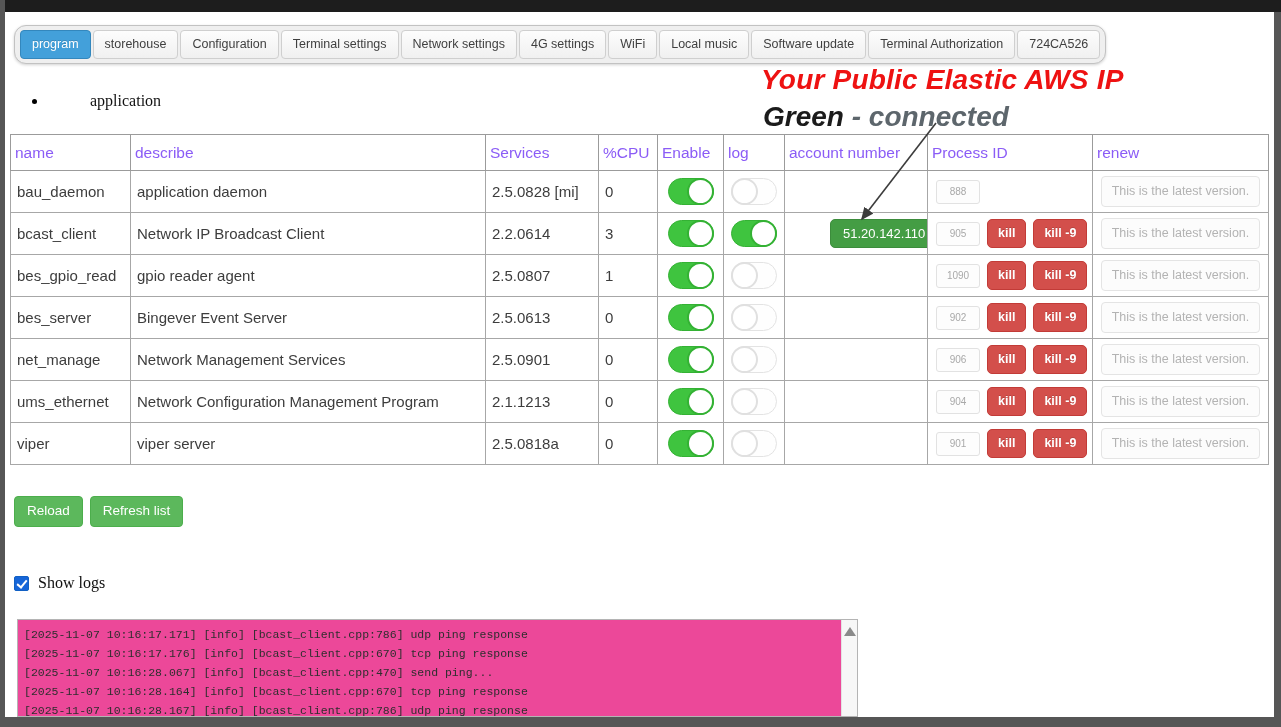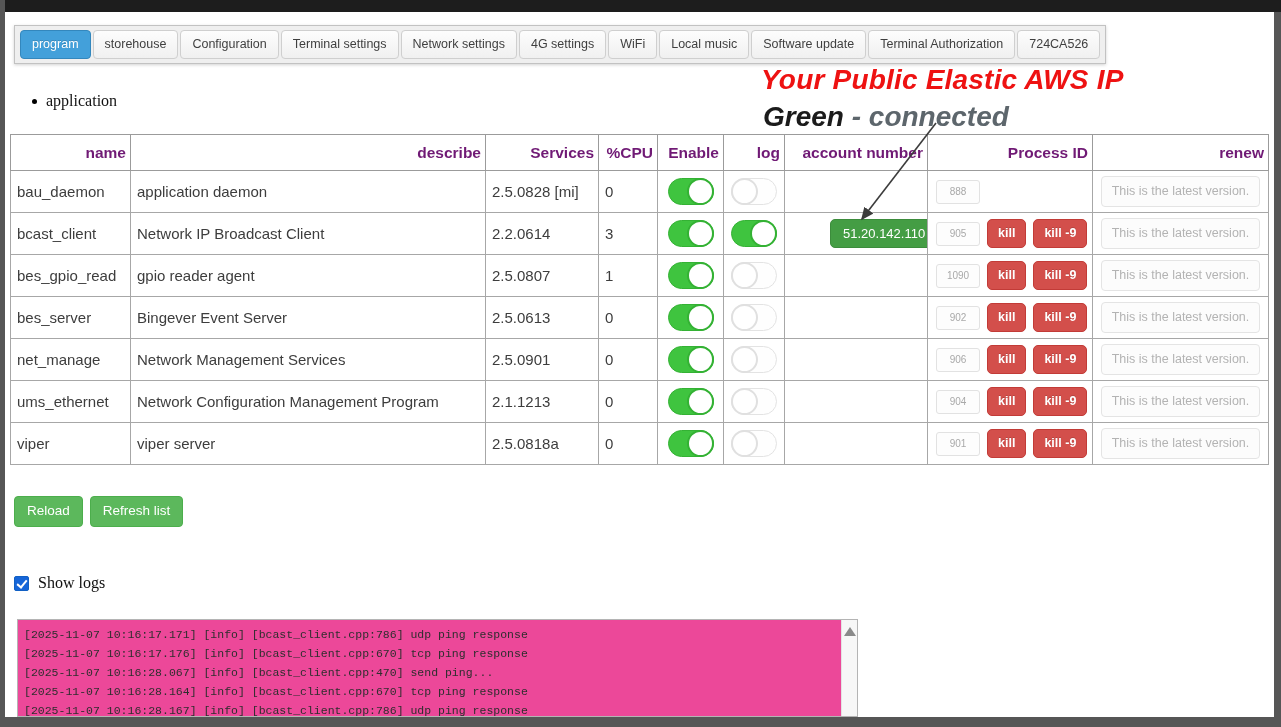--- a/index.html
+++ b/index.html
@@ -9,39 +9,39 @@
     background: #565656; overflow: hidden;
     font-family: "Liberation Sans", sans-serif;
   }
   .top-strip { position: absolute; left: 5px; top: 0; width: 1276px; height: 12px; background: #1d1d1d; z-index: 6; }
   .inner { position: absolute; left: 5px; top: 12px; width: 1269px; height: 705px; background: #fff; overflow: hidden; }
 
   
   .tabbar {
     position: absolute; left: 9px; top: 13px;
     display: inline-flex; align-items: center; gap: 2px;
-    background: #efefef; border: 1px solid #c2c2c2; border-radius: 0;
+    background: #efefef; border: 1px solid #c2c2c2; border-radius: 12px;
     padding: 4px 5px; box-shadow: 0 1px 3px rgba(0,0,0,.18);
   }
   .tab {
     font-family: "Liberation Sans", sans-serif;
     font-size: 12.5px; color: #3f3f3f; line-height: 1;
     background: linear-gradient(#fdfdfd, #f0f0f0);
     border: 1px solid #cfcfcf; border-radius: 4px;
     padding: 7px 11px; cursor: pointer; white-space: nowrap;
   }
   .tab.active {
     background: #43a0da; border-color: #3387bd; color: #fff;
     text-shadow: 0 -1px 0 rgba(0,0,0,.15);
   }
 
   
   .bullet-row { position: absolute; left: 27px; top: 80px; display: flex; align-items: center; gap: 9px; }
   .bullet { width: 5px; height: 5px; border-radius: 50%; background: #000; }
-  .bullet-label { font-family: "Liberation Serif", serif; font-size: 16px; color: #111; }
+  .bullet-label { font-family: "Liberation Serif", serif; font-size: 16px; color: #111; margin-left: 44px; }
 
   
   .ann1 {
     position: absolute; left: 756px; top: 52px; z-index: 8;
     font-size: 28px; font-weight: bold; font-style: italic; color: #ee1212;
     white-space: nowrap; letter-spacing: .2px;
   }
   .ann2 {
     position: absolute; left: 758px; top: 89px; z-index: 8;
     font-size: 28px; font-weight: bold; font-style: italic; white-space: nowrap; text-align: right;
@@ -51,21 +51,21 @@
   .arrow-overlay { position: absolute; left: 0; top: 0; z-index: 7; pointer-events: none; }
 
   
   table.proc {
     position: absolute; left: 5px; top: 122px;
     border-collapse: collapse; table-layout: fixed; width: 1258px;
     background: #fff;
   }
   .proc th {
     border: 1px solid #9b9b9b; height: 36px;
-    font-size: 15.5px; font-weight: bold; color: #701a75; text-align: right;
+    font-size: 15.5px; font-weight: normal; color: #8b5cf6; text-align: left;
     padding: 0 4px; overflow: hidden;
   }
   .proc td {
     border: 1px solid #a7a7a7; height: 42px;
     font-size: 15px; color: #3d3d3d; padding: 0 6px; overflow: hidden;
     white-space: nowrap;
   }
   .proc td.c-center { text-align: center; padding: 0 2px; }
   .proc td.c-pid { padding: 0 0 0 8px; }
   .pid-flex { display: flex; align-items: center; gap: 7px; }

